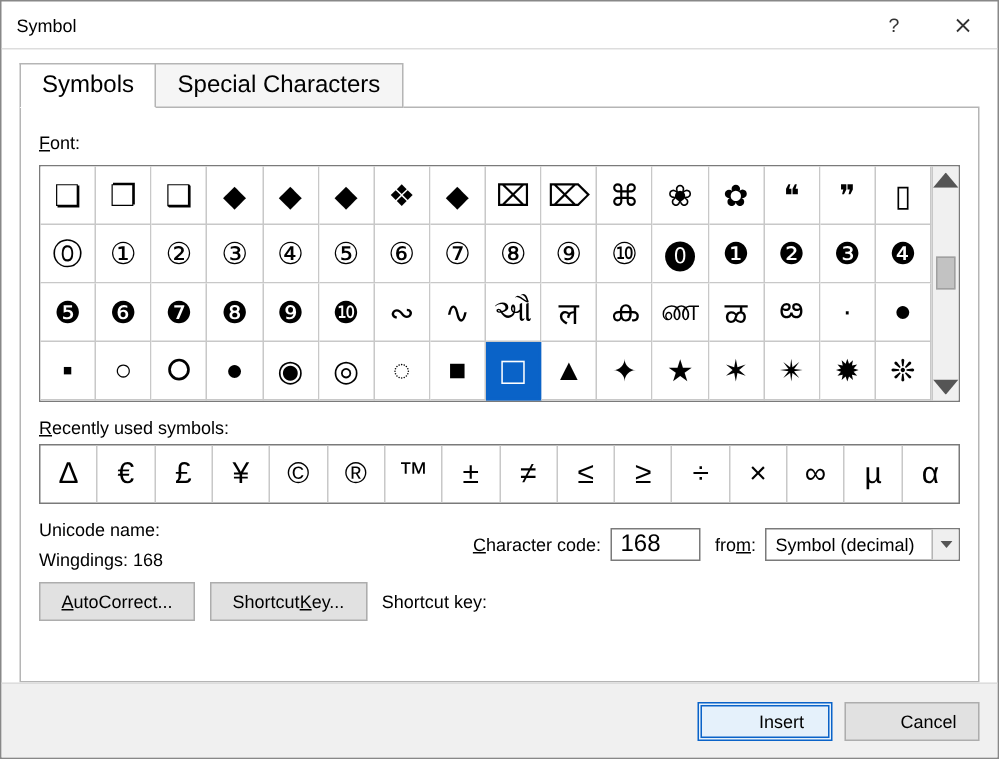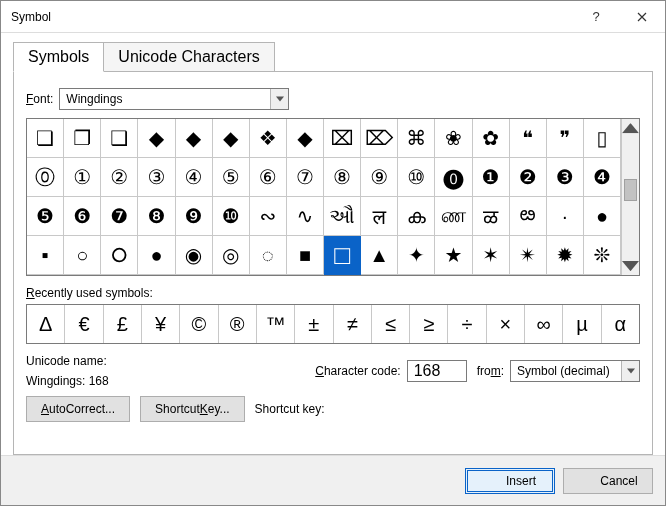--- a/index.html
+++ b/index.html
@@ -226,34 +226,26 @@
   <div class="sysbtn close">
     <svg viewBox="0 0 10 10">
         <path d="M1 1 L9 9 M9 1 L1 9" stroke="#333" stroke-width="1.2"></path>
       </svg>
   </div>
 </div>
 
 <div class="content">
   <div class="tabs">
     <div class="tab active">Symbols</div>
-    <div class="tab inactive">Unicode Characters</div>
+    <div class="tab inactive">Special Characters</div>
   </div>
   <div class="tabbody">
 
     <div class="fontrow">
       <span class="lbl"><span style="text-decoration:underline">F</span>ont:</span>
-      <div class="combo" style="width:230px">
-        <div class="combo-val">Wingdings</div>
-        <div class="combo-btn">
-          <svg class="chev" viewBox="0 0 10 6">
-              <path d="M0 0 L5 6 L10 0 Z"></path>
-            </svg>
-        </div>
-      </div>
     </div>
 
     <div class="grid-wrap">
       <div class="symgrid" id="symgrid">
           <div class="symcell">❏</div>
           <div class="symcell">❐</div>
           <div class="symcell">❑</div>
           <div class="symcell">◆</div>
           <div class="symcell">◆</div>
           <div class="symcell">◆</div>

